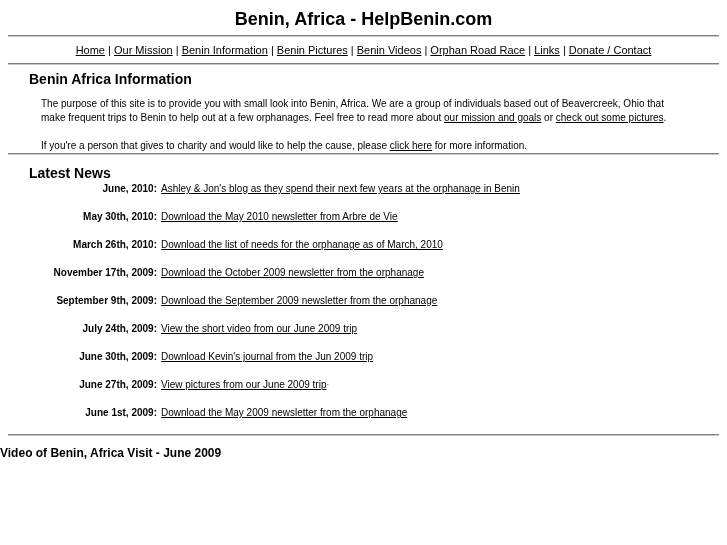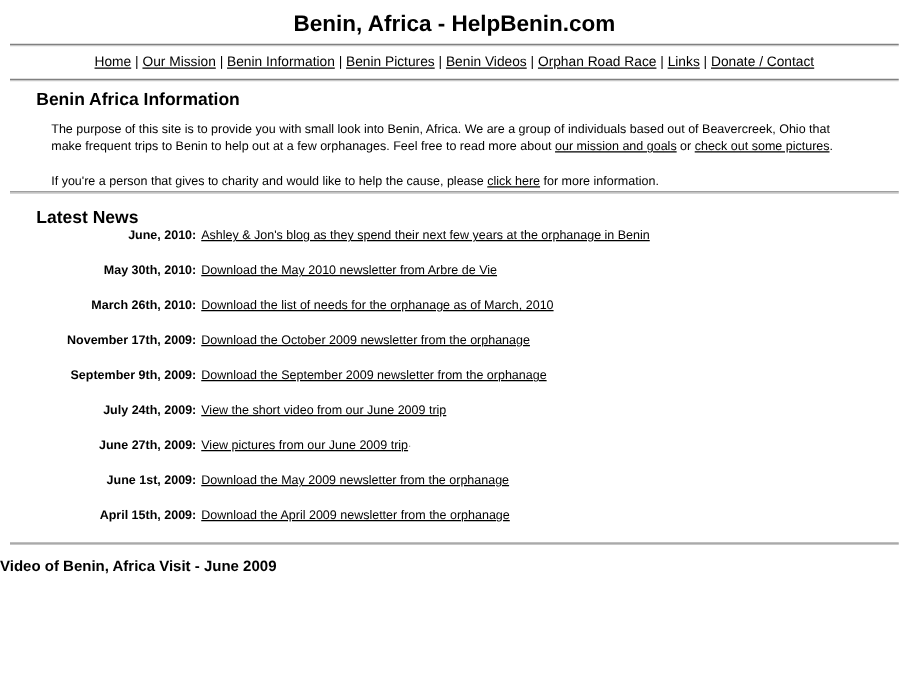--- a/index.html
+++ b/index.html
@@ -153,31 +153,31 @@
     </div>
     <div class="news-row">
       <span class="news-date">September 9th, 2009:</span>
       <a class="news-link">Download the September 2009 newsletter from the orphanage</a>
     </div>
     <div class="news-row">
       <span class="news-date">July 24th, 2009:</span>
       <a class="news-link">View the short video from our June 2009 trip</a>
     </div>
     <div class="news-row">
+      <span class="news-date">June 30th, 2009:</span>
+      <a class="news-link">Download Kevin's journal from the Jun 2009 trip</a>
+    </div>
+    <div class="news-row">
       <span class="news-date">June 27th, 2009:</span>
       <a class="news-link">View pictures from our June 2009 trip</a>
         <span class="trailing">·</span>
     </div>
     <div class="news-row">
       <span class="news-date">June 1st, 2009:</span>
       <a class="news-link">Download the May 2009 newsletter from the orphanage</a>
-    </div>
-    <div class="news-row">
-      <span class="news-date">April 15th, 2009:</span>
-      <a class="news-link">Download the April 2009 newsletter from the orphanage</a>
     </div>
   </div>
 
   <hr class="rule bottom-hr">
 
   <div class="video-title">Video of Benin, Africa Visit - June 2009</div>
 
 </div>
 
 </body></html>

